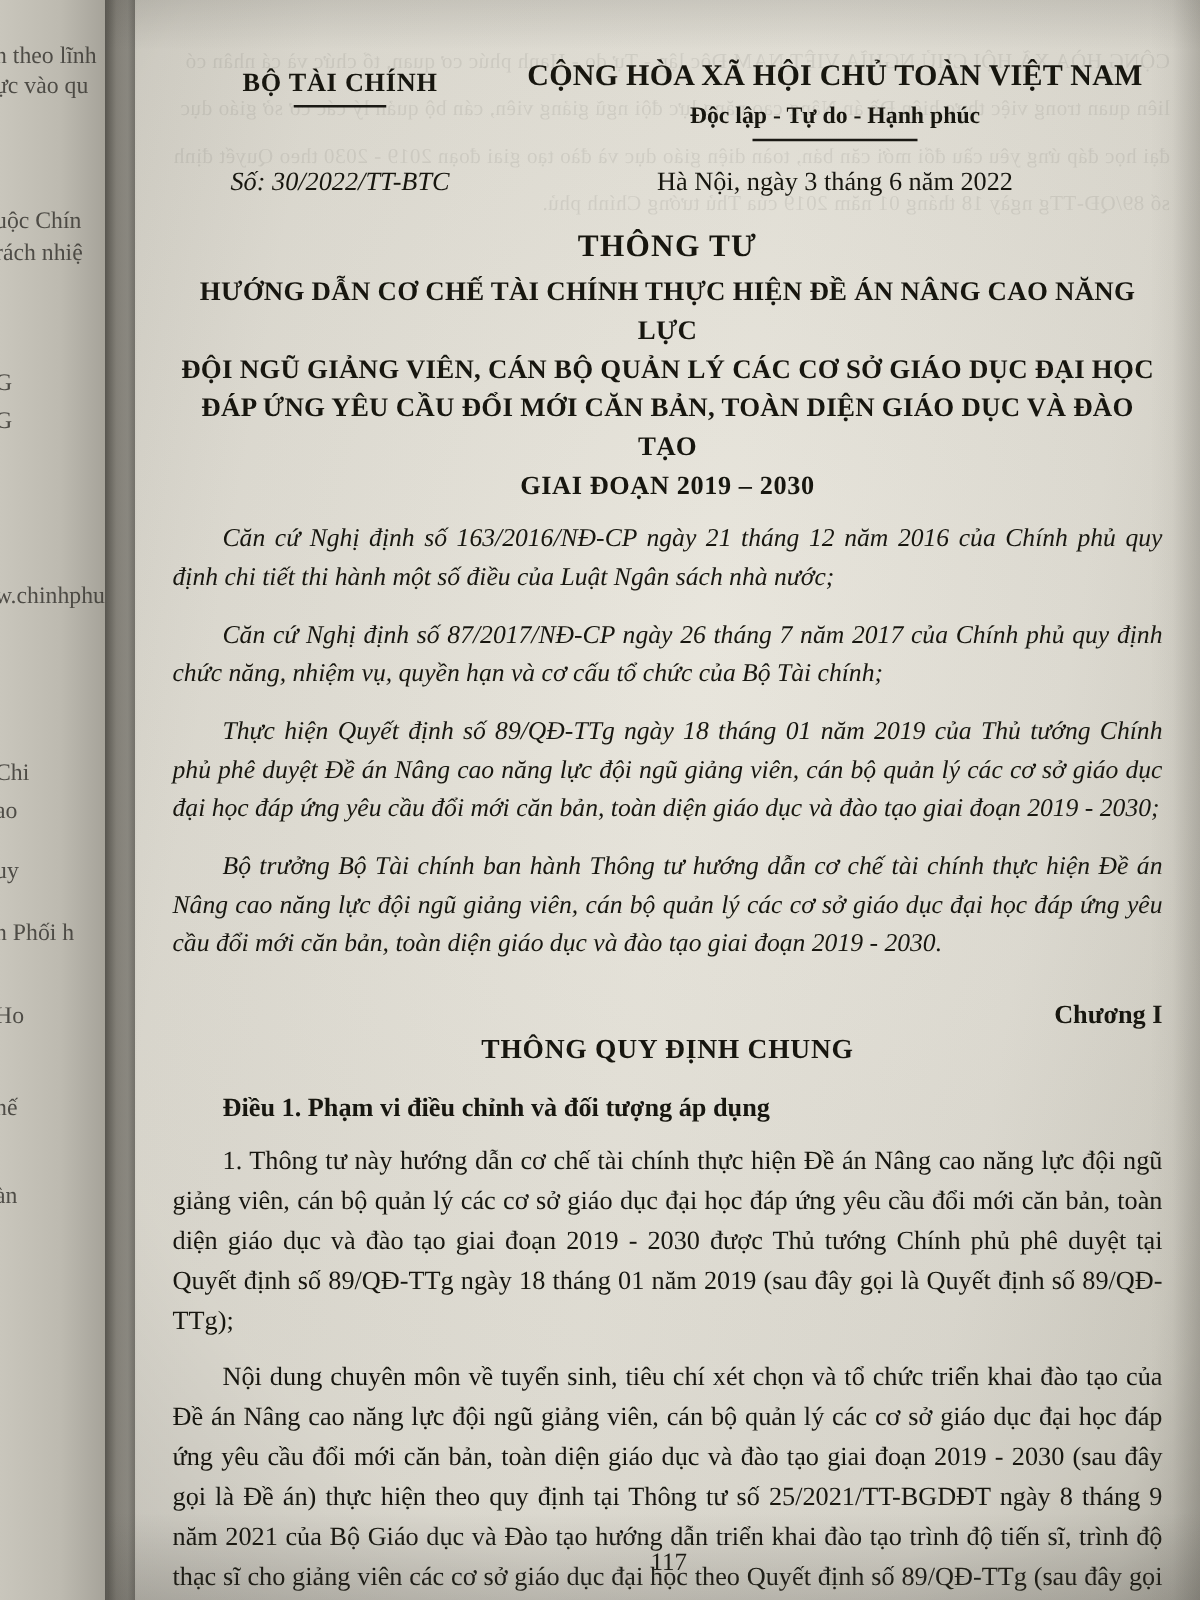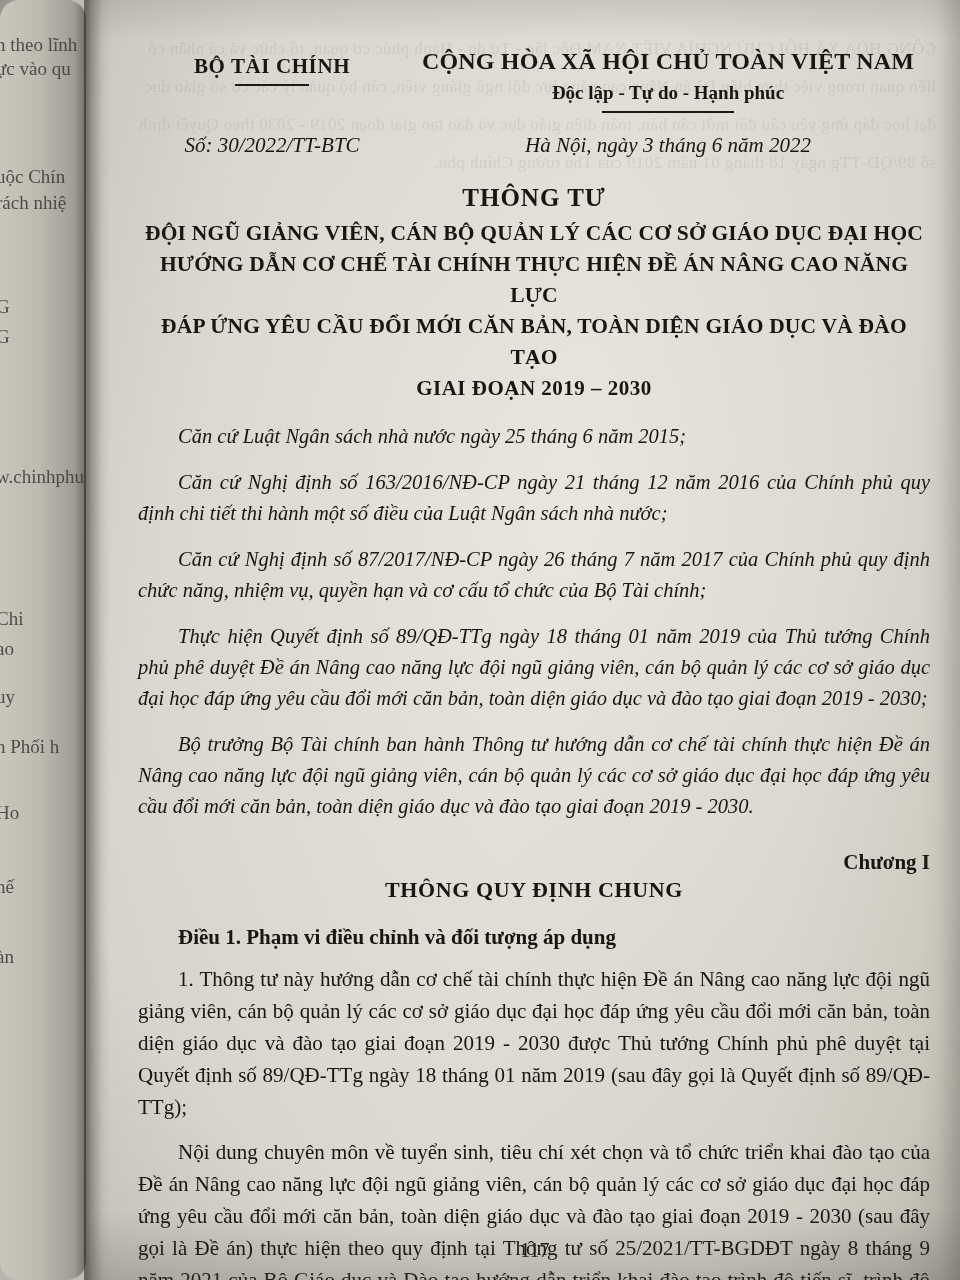--- a/index.html
+++ b/index.html
@@ -21,24 +21,23 @@
     inset: 0;
     background:
       radial-gradient(ellipse at 60% 40%, rgba(255,255,255,0.10) 0%, rgba(0,0,0,0.05) 70%, rgba(0,0,0,0.18) 100%),
       linear-gradient(100deg, #a9a69d 0%, #c3c0b6 4%, #d7d4ca 9%, #e2dfd5 22%, #e6e3d9 55%, #e0ddd3 80%, #d4d1c6 94%, #c0bdb2 100%);
   }
 
   
   #left-page {
     position: absolute;
     left: 0; top: 0;
-    width: 86px; height: 1280px;
+    width: 108px; height: 1280px;
     background: linear-gradient(90deg, #c9c6bc 0%, #bdbab0 45%, #a09d94 86%, #6f6d66 100%);
     overflow: hidden;
-    border-radius: 19px;
   }
   #gutter {
     position: absolute;
     left: 84px; top: 0;
     width: 26px; height: 1280px;
     background: linear-gradient(90deg, rgba(40,38,34,0.62) 0%, rgba(95,92,85,0.45) 35%, rgba(160,157,148,0.25) 70%, rgba(205,202,193,0.0) 100%);
   }
 
   
   #showthrough {
@@ -118,21 +117,20 @@
   .docnum {
     width: 268px;
     text-align: center;
     font-size: 21px;
     font-style: italic;
   }
   .place {
     flex: 1;
     text-align: center;
     font-size: 21px;
-    font-style: italic;
   }
 
   .doc-type {
     text-align: center;
     font-size: 25px;
     font-weight: bold;
     letter-spacing: 1px;
     margin-top: 26px;
   }
   .doc-title {
@@ -259,27 +257,26 @@
       </div>
     </div>
 
     <div class="numline">
       <div class="docnum">Số: 30/2022/TT-BTC</div>
       <div class="place">Hà Nội, ngày 3 tháng 6 năm 2022</div>
     </div>
 
     <div class="doc-type">THÔNG TƯ</div>
     <div class="doc-title">
+      <div>HƯỚNG DẪN CƠ CHẾ TÀI CHÍNH THỰC HIỆN ĐỀ ÁN NÂNG CAO NĂNG LỰC</div>
       <div>ĐỘI NGŨ GIẢNG VIÊN, CÁN BỘ QUẢN LÝ CÁC CƠ SỞ GIÁO DỤC ĐẠI HỌC</div>
-      <div>HƯỚNG DẪN CƠ CHẾ TÀI CHÍNH THỰC HIỆN ĐỀ ÁN NÂNG CAO NĂNG LỰC</div>
       <div>ĐÁP ỨNG YÊU CẦU ĐỔI MỚI CĂN BẢN, TOÀN DIỆN GIÁO DỤC VÀ ĐÀO TẠO</div>
     </div>
     <div class="doc-period">GIAI ĐOẠN 2019 – 2030</div>
 
-    <div class="basis">Căn cứ Luật Ngân sách nhà nước ngày 25 tháng 6 năm 2015;</div>
     <div class="basis tight">Căn cứ Nghị định số 163/2016/NĐ-CP ngày 21 tháng 12 năm 2016 của Chính phủ quy định chi tiết thi hành một số điều của Luật Ngân sách nhà nước;</div>
     <div class="basis tight">Căn cứ Nghị định số 87/2017/NĐ-CP ngày 26 tháng 7 năm 2017 của Chính phủ quy định chức năng, nhiệm vụ, quyền hạn và cơ cấu tổ chức của Bộ Tài chính;</div>
     <div class="basis tight">Thực hiện Quyết định số 89/QĐ-TTg ngày 18 tháng 01 năm 2019 của Thủ tướng Chính phủ phê duyệt Đề án Nâng cao năng lực đội ngũ giảng viên, cán bộ quản lý các cơ sở giáo dục đại học đáp ứng yêu cầu đổi mới căn bản, toàn diện giáo dục và đào tạo giai đoạn 2019 - 2030;</div>
     <div class="basis tight">Bộ trưởng Bộ Tài chính ban hành Thông tư hướng dẫn cơ chế tài chính thực hiện Đề án Nâng cao năng lực đội ngũ giảng viên, cán bộ quản lý các cơ sở giáo dục đại học đáp ứng yêu cầu đổi mới căn bản, toàn diện giáo dục và đào tạo giai đoạn 2019 - 2030.</div>
 
     <div class="chapter">Chương I</div>
     <div class="chapter-title">THÔNG QUY ĐỊNH CHUNG</div>
 
     <div class="article">Điều 1. Phạm vi điều chỉnh và đối tượng áp dụng</div>
     <div class="para">1. Thông tư này hướng dẫn cơ chế tài chính thực hiện Đề án Nâng cao năng lực đội ngũ giảng viên, cán bộ quản lý các cơ sở giáo dục đại học đáp ứng yêu cầu đổi mới căn bản, toàn diện giáo dục và đào tạo giai đoạn 2019 - 2030 được Thủ tướng Chính phủ phê duyệt tại Quyết định số 89/QĐ-TTg ngày 18 tháng 01 năm 2019 (sau đây gọi là Quyết định số 89/QĐ-TTg);</div>

